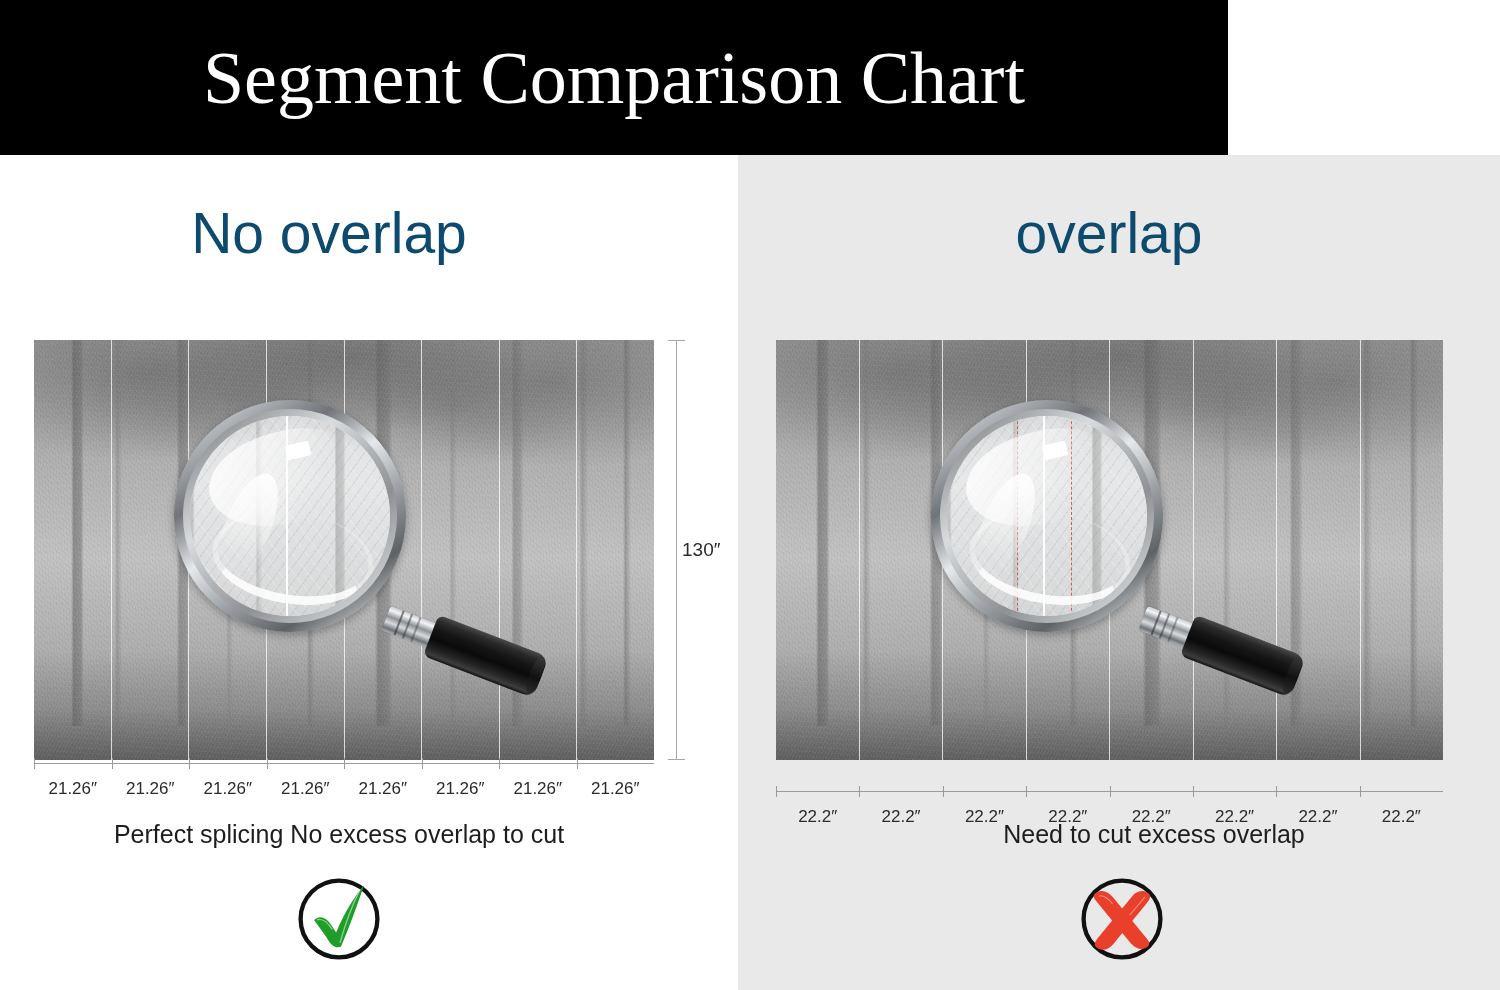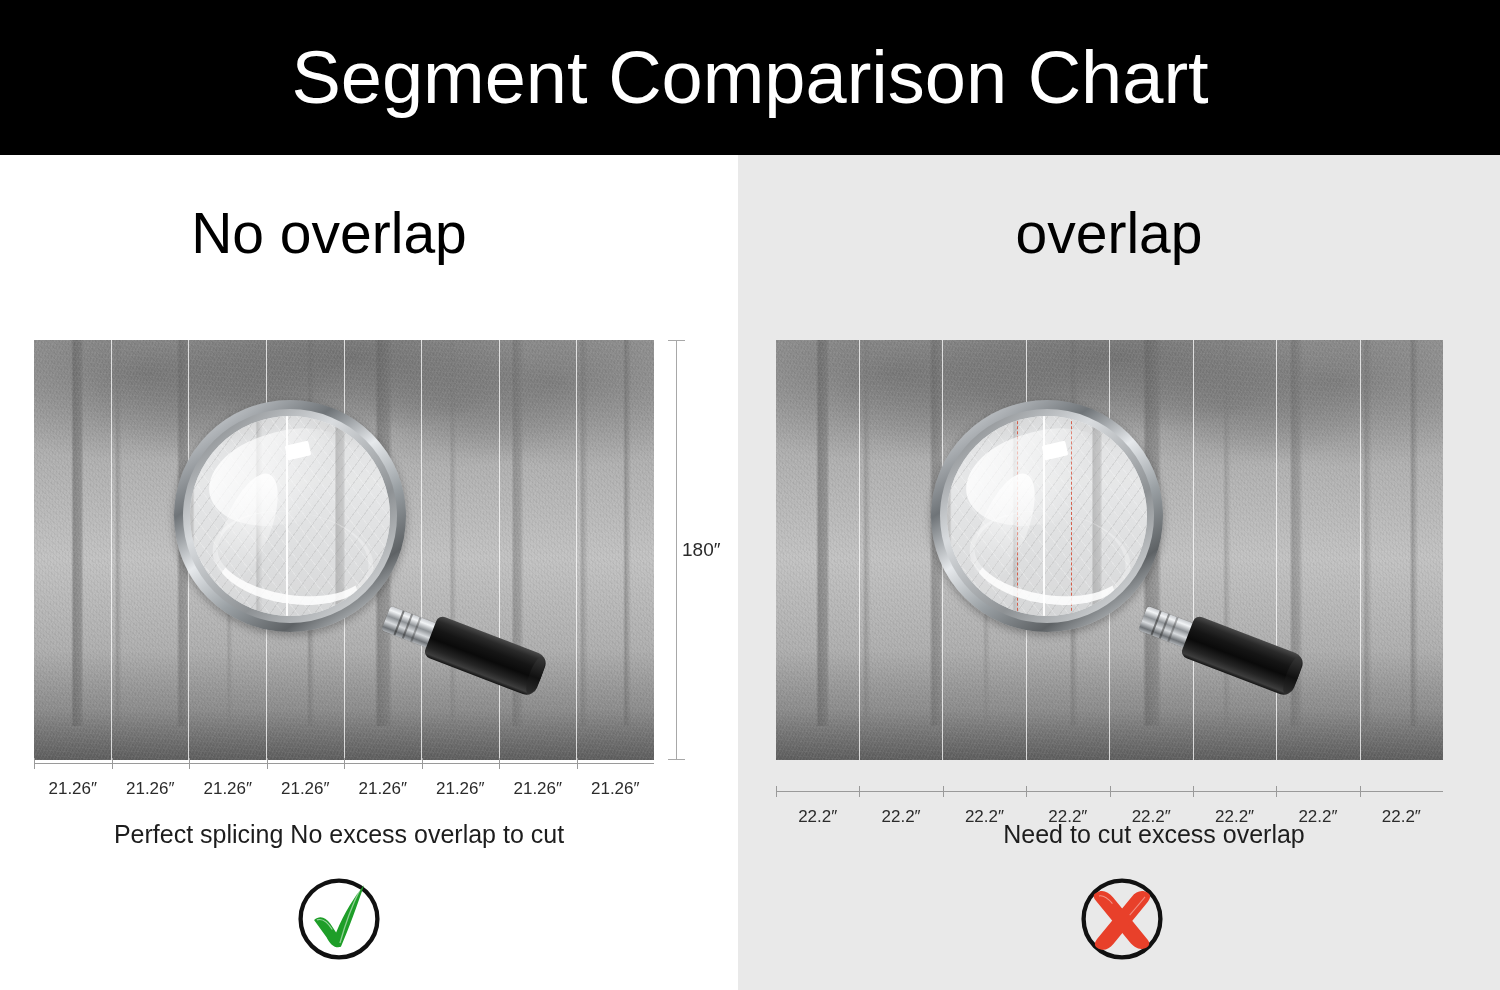--- a/index.html
+++ b/index.html
@@ -7,23 +7,23 @@
     width: 1500px; height: 990px;
     font-family: "Liberation Sans", sans-serif;
     background: #ffffff;
     overflow: hidden;
   }
   #root { position: relative; width: 1500px; height: 990px; }
 
   
   .banner {
     position: absolute; left: 0; top: 0;
-    width: 1500px; height: 155px;
+    width: 1228px; height: 155px;
     background: #000000;
-    display: flex; align-items: center; justify-content: center;
+    display: flex; align-items: center; justify-content: center; font-family: Liberation Serif, serif;
   }
   .banner-title {
     color: #ffffff;
     font-size: 74px;
     font-weight: 400;
     letter-spacing: 0px;
     line-height: 1;
     white-space: nowrap;
   }
 
@@ -33,21 +33,21 @@
   }
   .panel-left  { left: 0px;   width: 738px;  background: #ffffff; }
   .panel-right { left: 738px; width: 832px;  background: #e9e9e9; }
 
   .panel-heading {
     position: absolute; top: 50px;
     width: 100%;
     text-align: center;
     font-size: 57px;
     font-weight: 400;
-    color: #000000;
+    color: #0c4a6e;
     line-height: 1;
   }
   .panel-left .panel-heading  { padding-right: 80px; }
   .panel-right .panel-heading { padding-right: 90px; }
 
   
   .mural-wrap { position: absolute; }
   .mural-left  { left: 34px;  top: 185px; width: 620px; height: 420px; }
   .mural-right { left: 38px;  top: 185px; width: 667px; height: 420px; }
 
@@ -364,21 +364,21 @@
       <div class="tick-cell">21.26″</div>
       <div class="tick-cell">21.26″</div>
       <div class="tick-cell">21.26″</div>
       <div class="tick-cell">21.26″</div>
     </div>
 
     <div class="vdim vdim-left">
       <div class="vdim-cap top"></div>
       <div class="vdim-line"></div>
       <div class="vdim-cap bot"></div>
-      <div class="vdim-label">180″</div>
+      <div class="vdim-label">130″</div>
     </div>
 
     <div class="caption">Perfect splicing No excess overlap to cut</div>
 
     <div class="verdict">
       <span>
         <svg width="96" height="96" viewBox="0 0 100 100" aria-hidden="true">
           <circle cx="50" cy="51" r="40" fill="none" stroke="#111111" stroke-width="4.5"></circle>
           <path d="M24 52 C30 47 36 49 41 56 L47 65 C56 44 66 28 76 16 C70 34 60 62 52 80 C46 82 41 78 37 70 Z" fill="#1e9e28"></path>
           <path d="M27 52 C33 50 38 54 43 62" fill="none" stroke="#ffffff" stroke-width="1.2" opacity=".55"></path>

